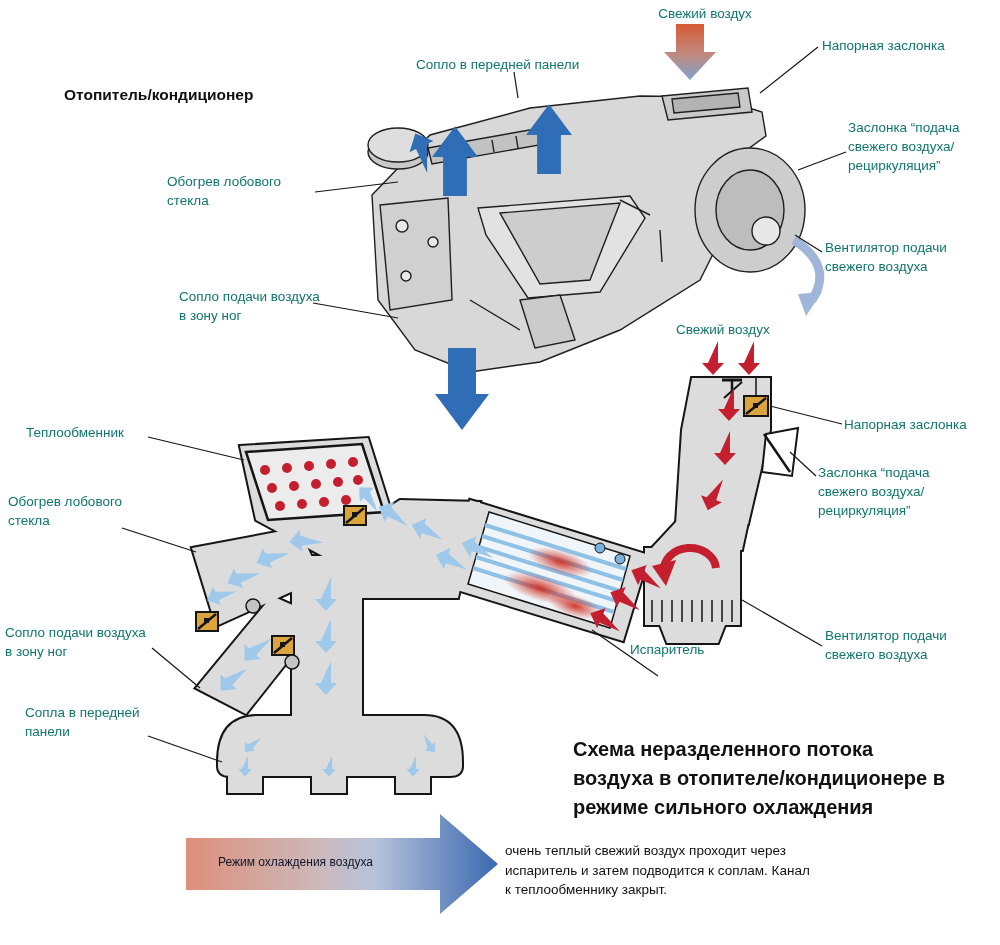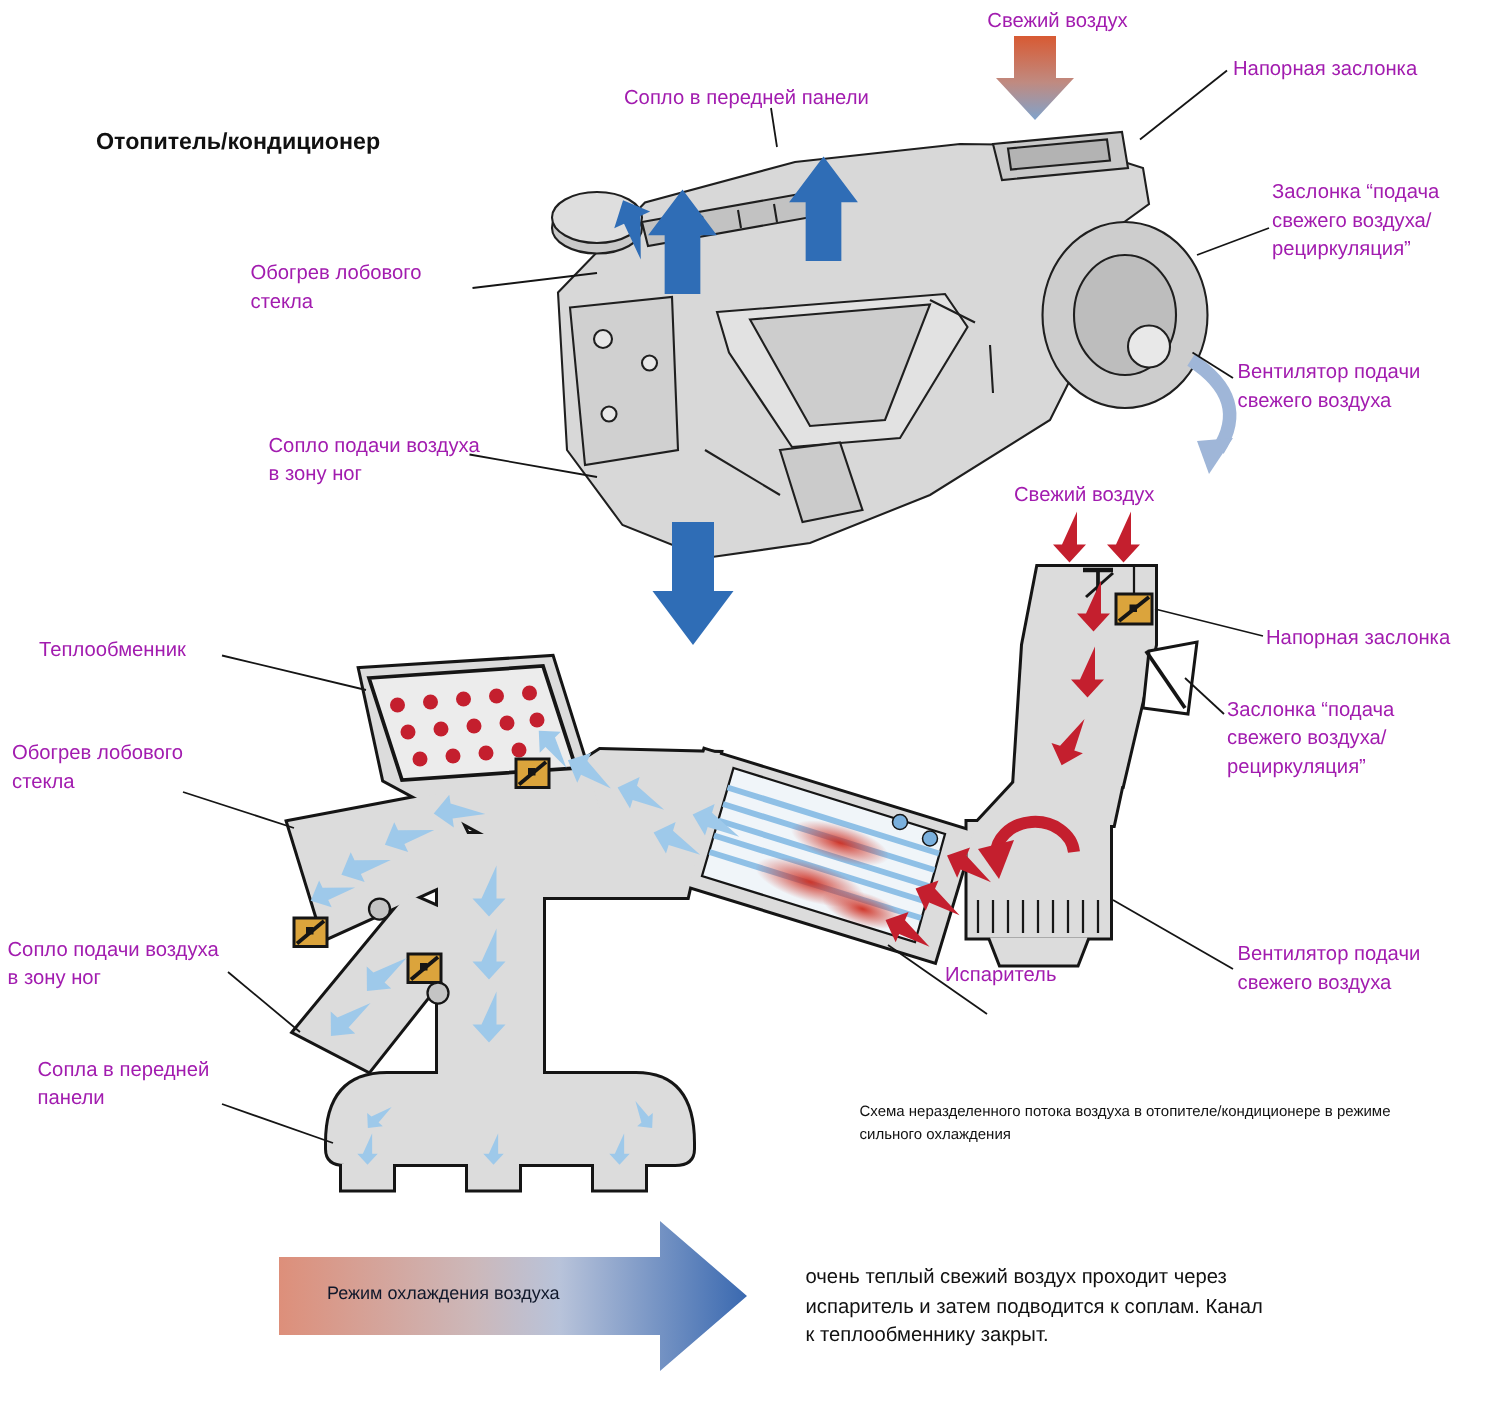--- a/index.html
+++ b/index.html
@@ -1,21 +1,21 @@
 <!DOCTYPE html>
 <html><head>
 <meta charset="utf-8">
 <style>
   html,body{margin:0;padding:0;background:#fff;}
   .page{position:relative;width:1000px;height:945px;background:#fff;overflow:hidden;
         font-family:"Liberation Sans",sans-serif;color:#111;}
   .art{position:absolute;left:0;top:0;}
-  .label{position:absolute;font-size:13.5px;line-height:1.42;color:#a21caf;}
+  .label{position:absolute;font-size:13.5px;line-height:1.42;color:#0f766e;}
   .title{position:absolute;font-size:15.5px;font-weight:bold;}
-  .caption{position:absolute;font-size:10px;font-weight:normal;line-height:1.45;}
+  .caption{position:absolute;font-size:20px;font-weight:bold;line-height:1.45;}
   .mode-label{position:absolute;font-size:12px;color:#0f172a;}
   .desc{position:absolute;font-size:13.5px;line-height:1.45;}
 </style>
 </head>
 <body>
 
 <div class="page">
 
 <svg class="art" width="1000" height="945" viewBox="0 0 1000 945">
   <defs>
@@ -263,15 +263,15 @@
 <div class="label" style="left:14px;top:703px;width:145px;margin-left:11px;">Сопла в передней панели</div>
 
 <div class="label" style="left:630px;top:640px;">Испаритель</div>
 
 <div class="label" style="left:825px;top:626px;width:155px;">Вентилятор подачи свежего воздуха</div>
 
 <div class="caption" style="left:573px;top:735px;width:375px;">Схема неразделенного потока воздуха в отопителе/кондиционере в режиме сильного охлаждения</div>
 
 <div class="mode-label" style="left:218px;top:855px;">Режим охлаждения воздуха</div>
 
-<div class="desc" style="left:505px;top:841px;width:305px;margin-left:32px;">очень теплый свежий воздух проходит через испаритель и затем подводится к соплам. Канал к теплообменнику закрыт.</div>
+<div class="desc" style="left:505px;top:841px;width:305px;">очень теплый свежий воздух проходит через испаритель и затем подводится к соплам. Канал к теплообменнику закрыт.</div>
 
 </div>
 
 </body></html>

